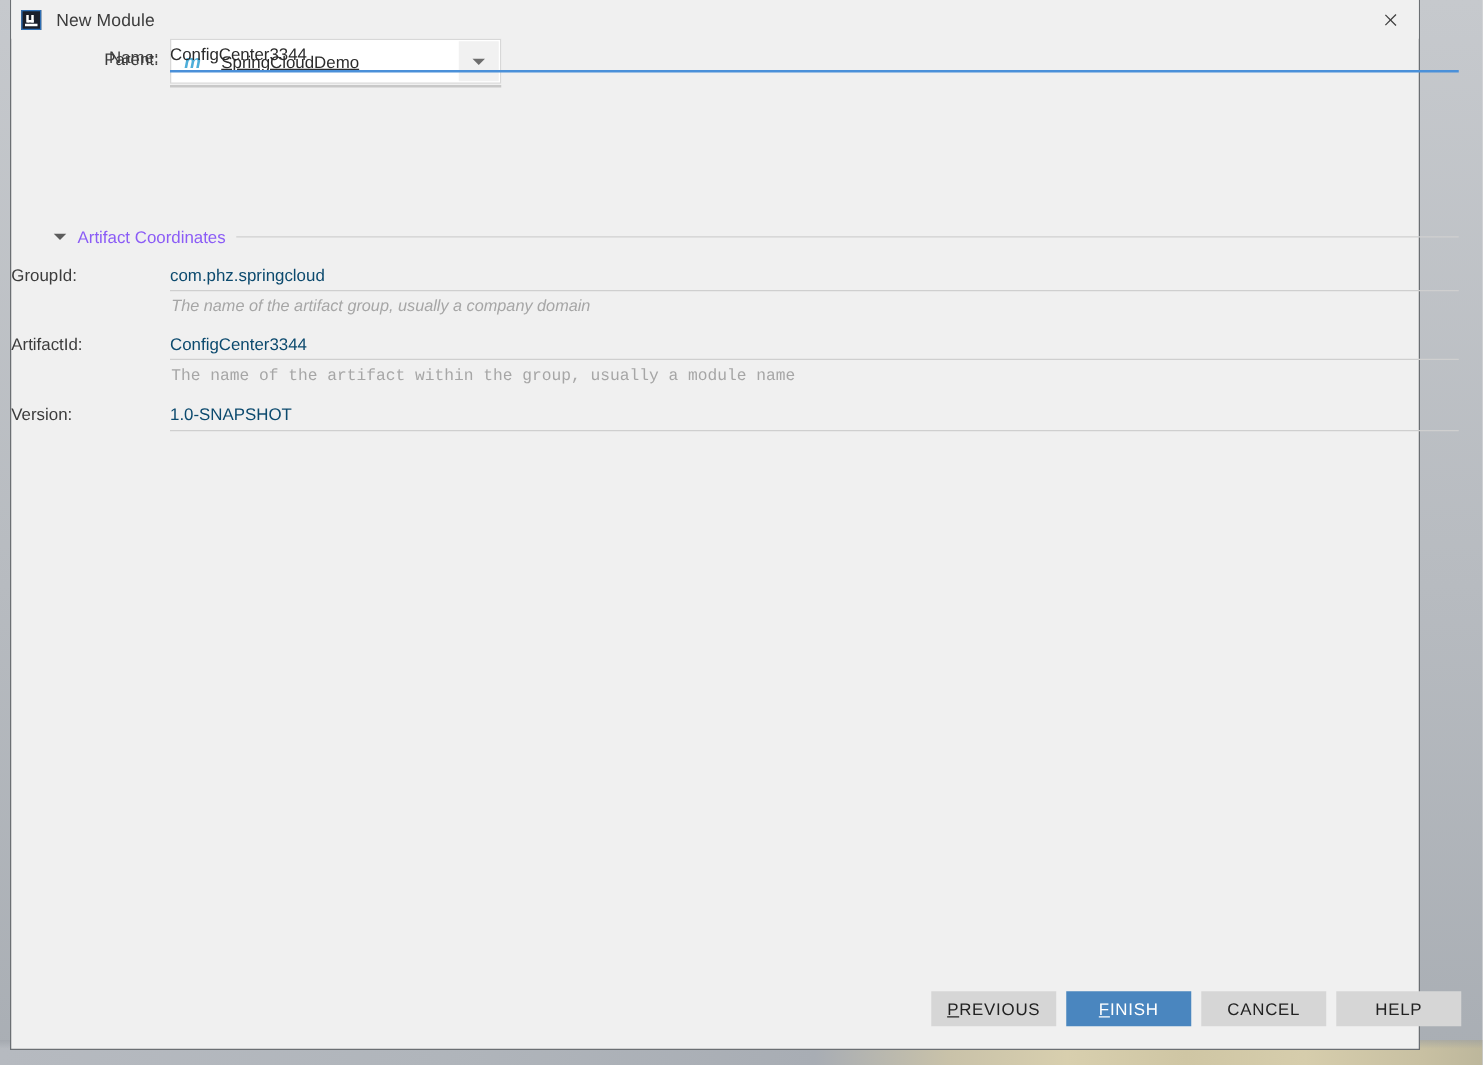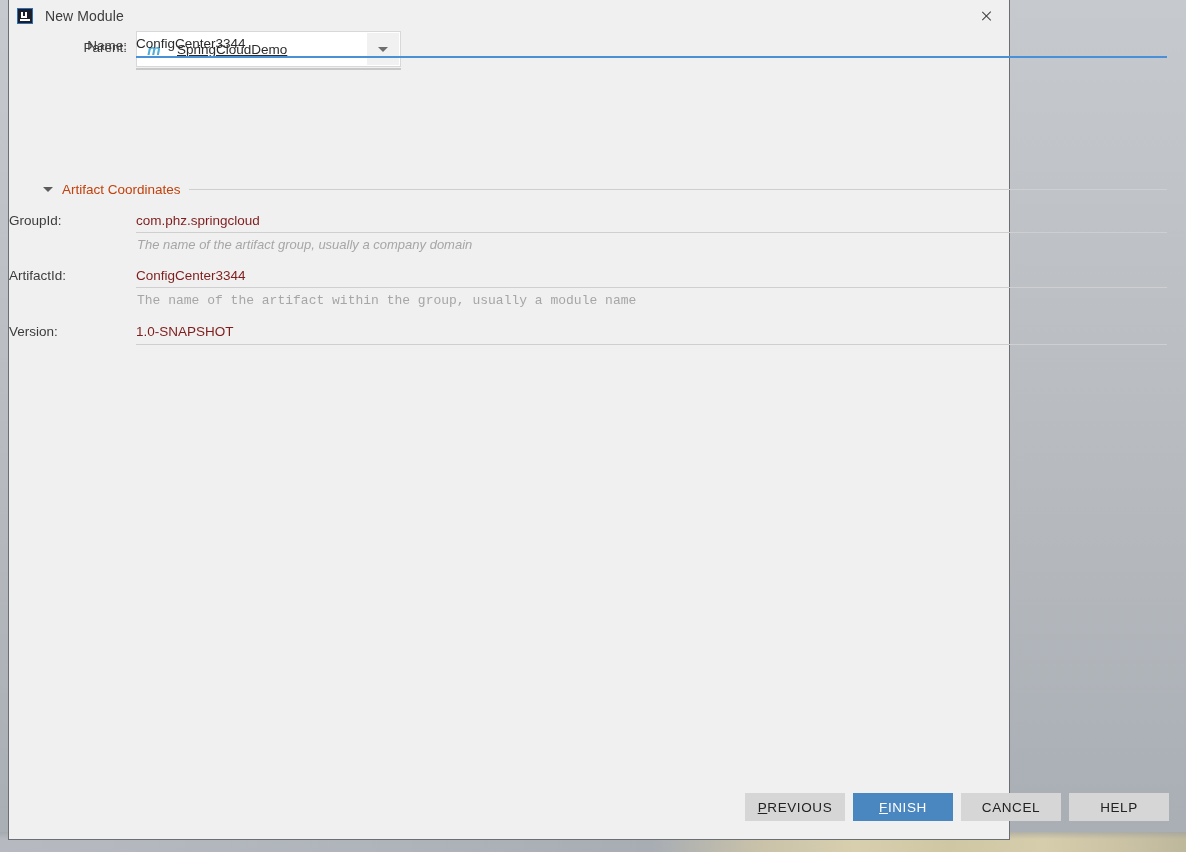--- a/index.html
+++ b/index.html
@@ -41,21 +41,21 @@
     left: 0; right: 0; top: 0;
     height: 7px;
     background: linear-gradient(180deg, rgba(150,155,162,.55), rgba(180,185,190,0));
   }
 
   
   #dialog {
     position: absolute;
     left: 8px;
     top: 0px;
-    width: 1002px;
+    width: 1128px;
     height: 840px;
     background: #f0f0f0;
     border: 1px solid #6b6f73;
     border-top: none;
     box-sizing: border-box;
     box-shadow: 0 0 0 0 rgba(0,0,0,0);
   }
 
   
   #title-bar {
@@ -308,41 +308,41 @@
     width: 0; height: 0;
     border-left: 5px solid transparent;
     border-right: 5px solid transparent;
     border-top: 5px solid #5c5c5c;
     cursor: default;
     flex: 0 0 auto;
   }
   #section-title {
     margin-left: 9px;
     font-size: 13.5px;
-    color: #c2410c;
+    color: #8b5cf6;
     white-space: nowrap;
   }
   #section-rule {
     margin-left: 8px;
     height: 1px;
     background: #cfcfcf;
     flex: 1 1 auto;
     margin-right: 10px;
   }
 
   
   .af-label { position: absolute; width: 118px; font-size: 13.5px; color: #3c3c3c; text-align: left; }
   .af-input {
     position: absolute;
     left: 127px;
     width: 1031px;
     border: none; outline: none; background: transparent; padding: 0;
     font-family: "Liberation Sans", sans-serif;
     font-size: 13.5px;
-    color: #7f1d1d;
+    color: #0c4a6e;
   }
   .af-rule {
     position: absolute;
     left: 127px;
     width: 1031px;
     height: 1px;
     background: #cfcfcf;
   }
   .af-hint {
     position: absolute;

